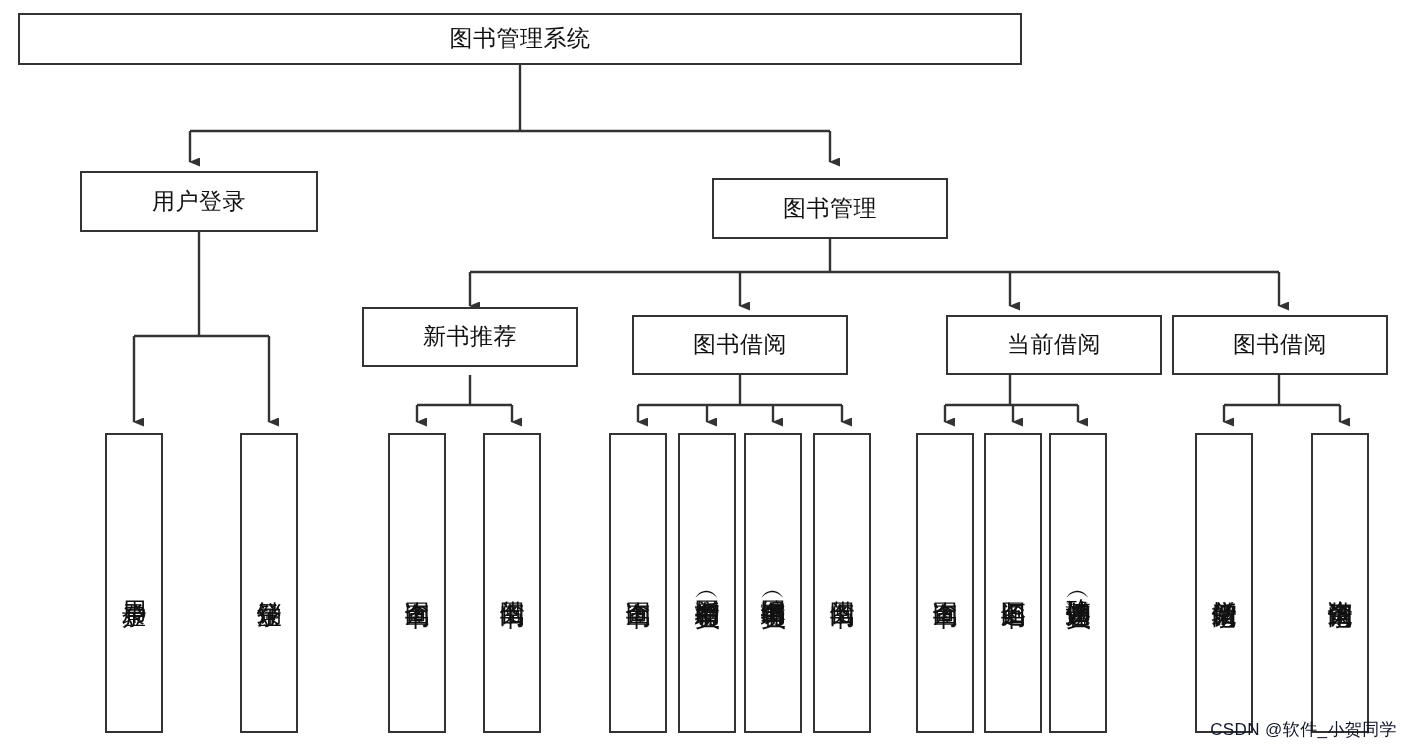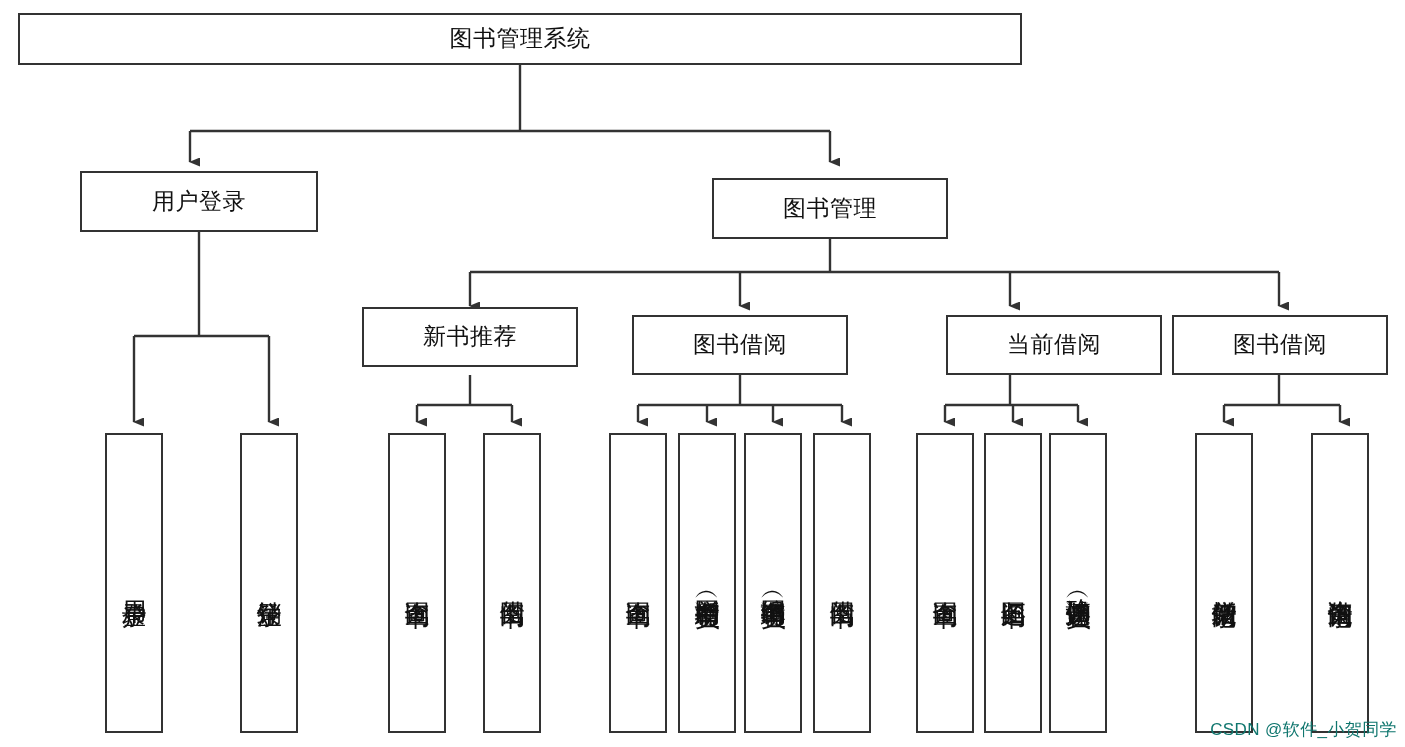--- a/index.html
+++ b/index.html
@@ -58,21 +58,21 @@
     font-size: 25px;
     line-height: 1.18;
     letter-spacing: 1px;
     white-space: nowrap;
   }
   #watermark {
     position: absolute;
     right: 8px;
     bottom: 6px;
     font-size: 17px;
-    color: #0f766e;
+    color: #0f172a;
     letter-spacing: 0.4px;
     z-index: 5;
     white-space: nowrap;
     font-family: "Liberation Sans", "DejaVu Sans", sans-serif;
   }
 </style>
 </head>
 <body>
 
 <div id="diagram-root">

